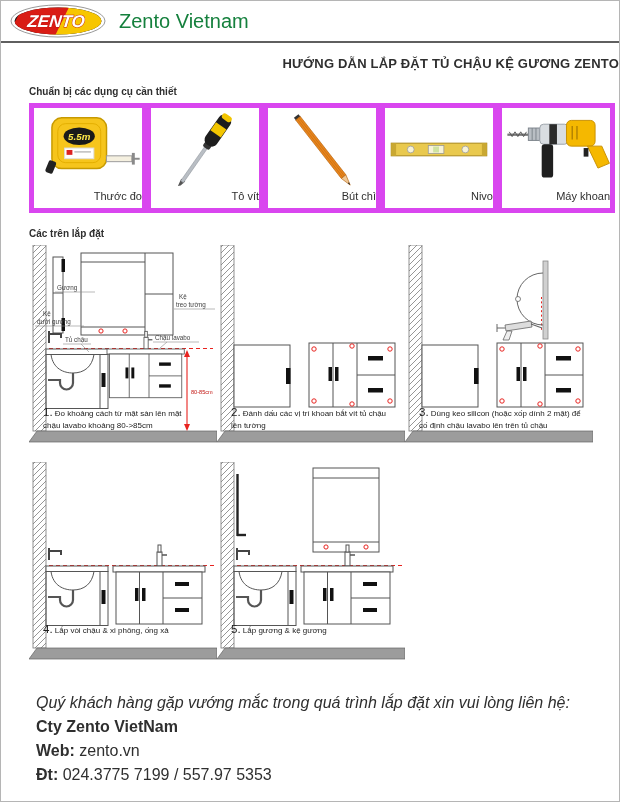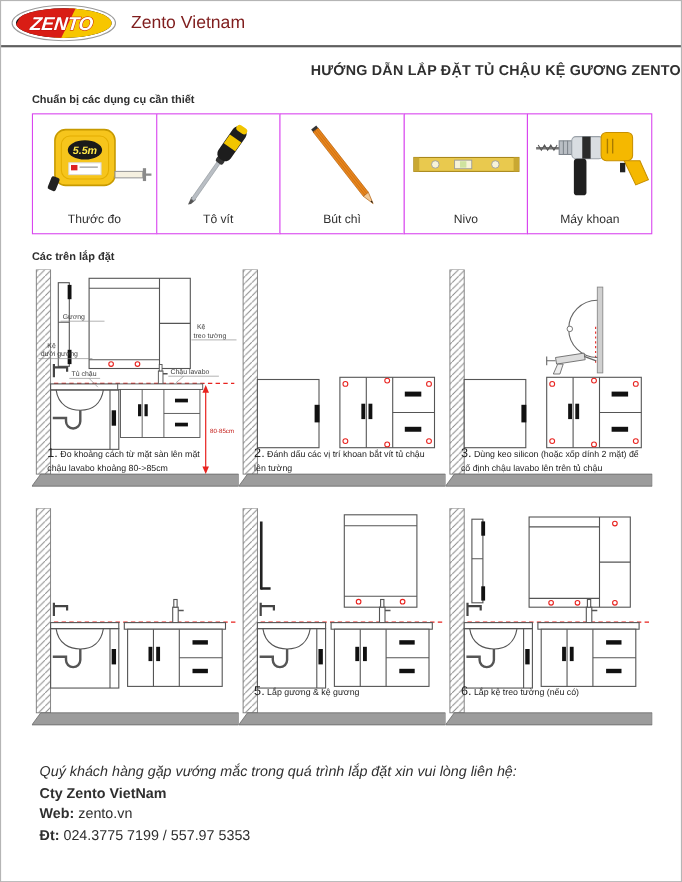--- a/index.html
+++ b/index.html
@@ -4,47 +4,47 @@
 <style>
   html,body{margin:0;padding:0;background:#e8e8e8;}
   .page{
     position:relative;width:620px;height:802px;margin:0 auto;
     background:#fff;border:1px solid #b5b5b5;box-sizing:border-box;
     font-family:"Liberation Sans", sans-serif;color:#2f2f2f;overflow:hidden;
   }
   
   .hdr{height:40px;display:flex;align-items:center;padding-left:8px;
        border-bottom:2px solid #5f5f5f;}
-  .hdr .company{font-size:16px;color:#7f1d1d;margin-left:12px;text-align:center;}
+  .hdr .company{font-size:20px;color:#15803d;margin-left:12px;text-align:center;}
   
   .title{text-align:right;margin-top:13px;font-weight:bold;font-size:13px;letter-spacing:.2px;}
   .sec-h{margin:15px 0 6px 28px;font-weight:bold;font-size:10px;}
   
   .tools{display:flex;width:564px;margin-left:28px;height:110px;}
-  .tool{flex:1;border:1px solid #d946ef;margin-left:-1px;display:flex;
-        flex-direction:column;align-items:center;justify-content:flex-end;background:#fff;}
+  .tool{flex:1;border:5px solid #d946ef;margin-left:-1px;display:flex;
+        flex-direction:column;align-items:flex-end;justify-content:flex-end;background:#fff;}
   .tool:first-child{margin-left:0;}
   .tool .art{flex:1;display:flex;align-items:center;justify-content:center;width:100%;}
   .tool .lbl{font-size:11px;margin-bottom:6px;}
   
   .steps{display:grid;grid-template-columns:repeat(3,188px);grid-row-gap:12px;
          width:564px;margin:2px 0 0 28px;}
   .panel{position:relative;width:188px;height:205px;}
   .panel svg.diagram{position:absolute;left:0;top:0;}
   .cap{position:absolute;left:14px;top:160px;width:172px;font-size:8px;
        line-height:1.35;color:#222;}
   .cap .num{font-size:11.5px;}
   
   .rdot{fill:none;stroke:#e8231f;stroke-width:1;}
   .lbl-t{font-size:6.3px;fill:#3d3d3d;}
   .lead{stroke:#8a8a8a;stroke-width:.6;fill:none;}
   .red-dash{stroke:#e8231f;stroke-width:1.1;stroke-dasharray:4 3;fill:none;}
   .sm{font-size:5.6px;fill:#c21511;}
   
-  .foot{margin:24px 0 0 35px;font-size:13px;line-height:1.5;}
+  .foot{margin:24px 0 0 35px;font-size:16px;line-height:1.5;}
   .foot .it{font-style:italic;}
   .foot b{font-weight:bold;}
 </style>
 </head>
 <body>
 
 <svg width="0" height="0" style="position:absolute" aria-hidden="true">
   <defs>
     <pattern id="hatch" width="6" height="6" patternUnits="userSpaceOnUse">
       <line x1="0" y1="6" x2="6" y2="0" stroke="#8a8a8a" stroke-width="0.9"></line>
@@ -308,54 +308,42 @@
       </div>
     </div>
 
     <div class="panel">
       <svg class="diagram" width="188" height="205" viewBox="0 0 188 205">
         <use href="#wallfloor"></use>
         <line x1="20" y1="103.5" x2="186" y2="103.5" class="red-dash"></line>
         <use href="#sinkside" transform="translate(17,104)"></use>
         <use href="#cabfront-top" transform="translate(84,104)"></use>
       </svg>
+      <div class="cap">
+        <span class="num">4.</span>
+        <span>Lắp vòi chậu &amp; xi phông, ống xả</span>
+      </div>
     </div>
 
     <div class="panel">
       <svg class="diagram" width="188" height="205" viewBox="0 0 188 205">
         <use href="#wallfloor"></use>
         <line x1="20" y1="103.5" x2="186" y2="103.5" class="red-dash"></line>
         <line x1="20.5" y1="12" x2="20.5" y2="74" stroke="#222" stroke-width="2.4"></line>
         <line x1="20" y1="73" x2="29" y2="73" stroke="#222" stroke-width="2.4"></line>
         <use href="#mirror5" transform="translate(96,6)"></use>
         <use href="#sinkside" transform="translate(17,104)"></use>
         <use href="#cabfront-top" transform="translate(84,104)"></use>
       </svg>
       <div class="cap">
         <span class="num">5.</span>
         <span>Lắp gương &amp; kệ gương</span>
       </div>
     </div>
 
-    <div class="panel">
-      <svg class="diagram" width="188" height="205" viewBox="0 0 188 205">
-        <use href="#wallfloor"></use>
-        <line x1="20" y1="103.5" x2="186" y2="103.5" class="red-dash"></line>
-        <use href="#mirrorside" transform="translate(24,10)"></use>
-        <use href="#mirrorcombo" transform="translate(76,8)"></use>
-        <circle cx="154" cy="14" r="2.1" class="rdot"></circle>
-        <circle cx="154" cy="86" r="2.1" class="rdot"></circle>
-        <use href="#sinkside" transform="translate(17,104)"></use>
-        <use href="#cabfront-top" transform="translate(84,104)"></use>
-      </svg>
-      <div class="cap">
-        <span class="num">6.</span>
-        <span>Lắp kệ treo tường (nếu có)</span>
-      </div>
-    </div>
   </div>
 
   <div class="foot">
     <div class="it">Quý khách hàng gặp vướng mắc trong quá trình lắp đặt xin vui lòng liên hệ:</div>
     <div><b>Cty Zento VietNam</b></div>
     <div>
       <b>Web:</b>
       <span>zento.vn</span>
     </div>
     <div>

